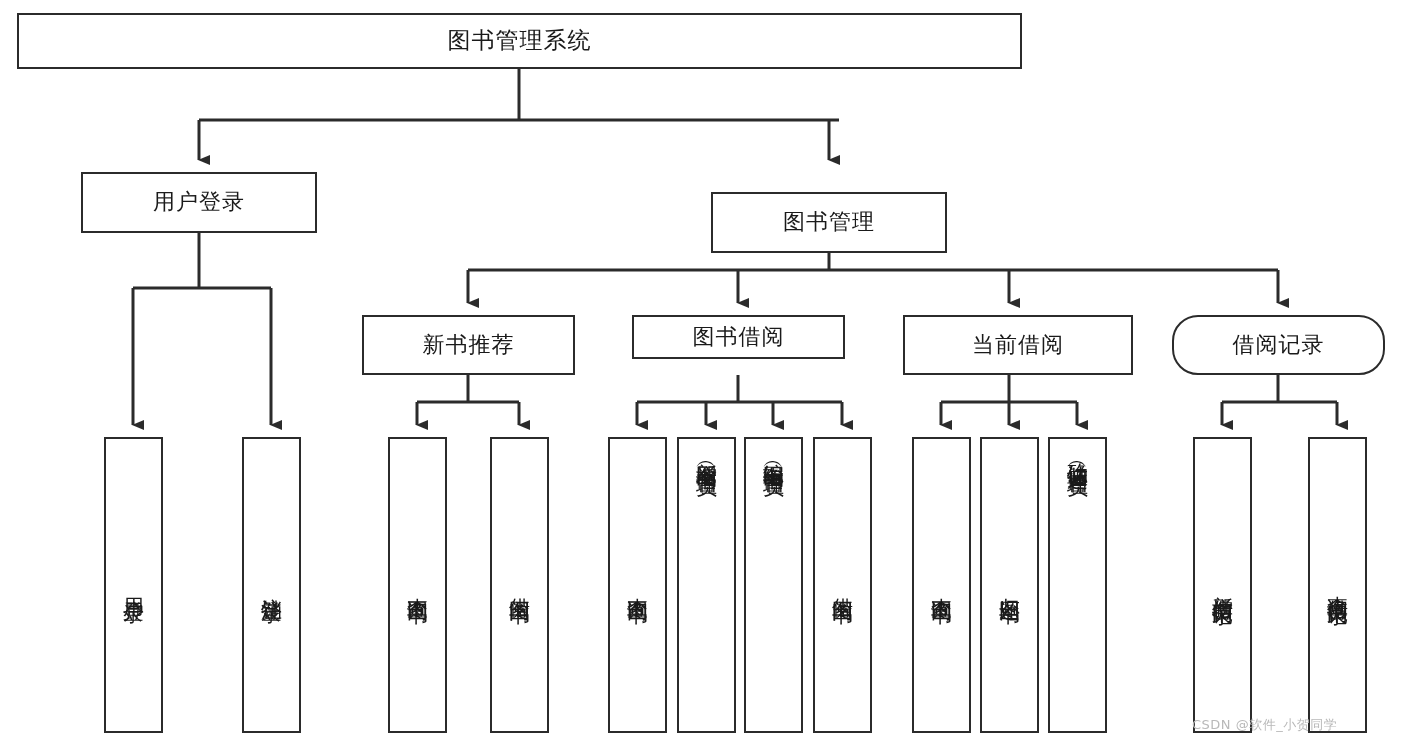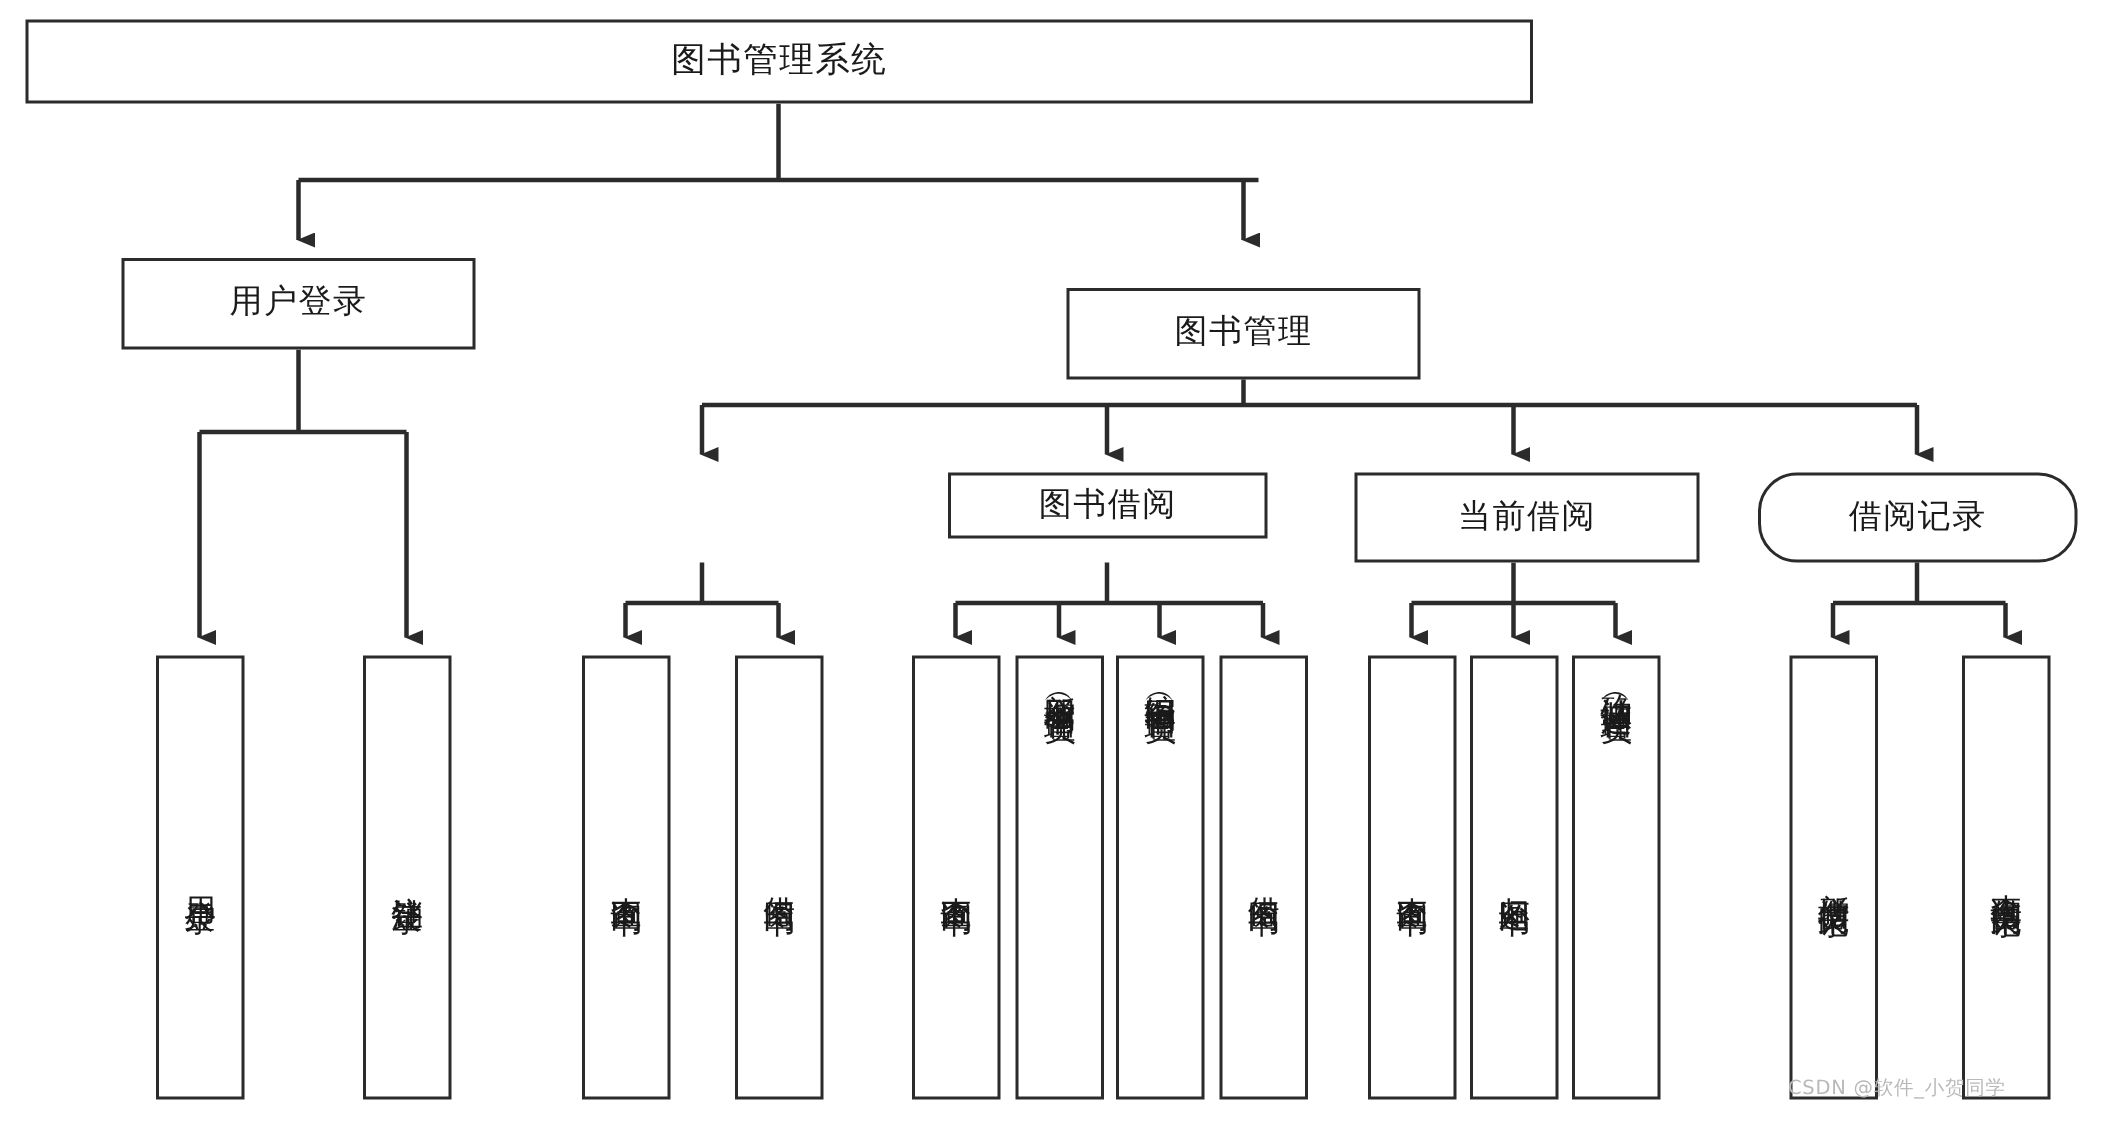--- a/index.html
+++ b/index.html
@@ -128,20 +128,23 @@
     <span>图书管理系统</span>
   </div>
 
   <div class="node horiz" style="left:81px; top:172px; width:236px; height:61px;">
     <span>用户登录</span>
   </div>
   <div class="node horiz" style="left:711px; top:172px; width:236px; height:61px;margin-top:20px;">
     <span>图书管理</span>
   </div>
 
+  <div class="node horiz" style="left:362px; top:315px; width:213px; height:60px;">
+    <span>新书推荐</span>
+  </div>
   <div class="node horiz" style="left:632px; top:315px; width:213px; height:44px;">
     <span>图书借阅</span>
   </div>
   <div class="node horiz" style="left:903px; top:315px; width:230px; height:60px;">
     <span>当前借阅</span>
   </div>
   <div class="node horiz" style="left:1172px; top:315px; width:213px; height:60px;border-radius:26px;">
     <span>借阅记录</span>
   </div>
 

